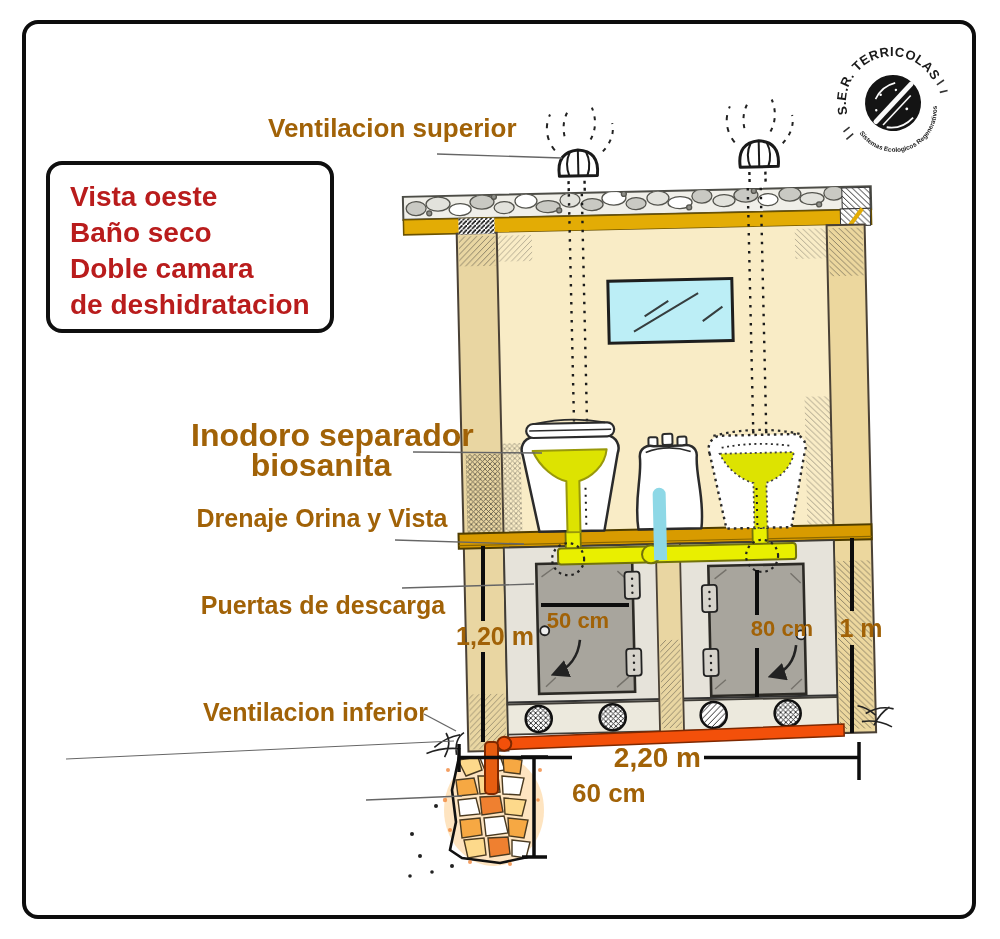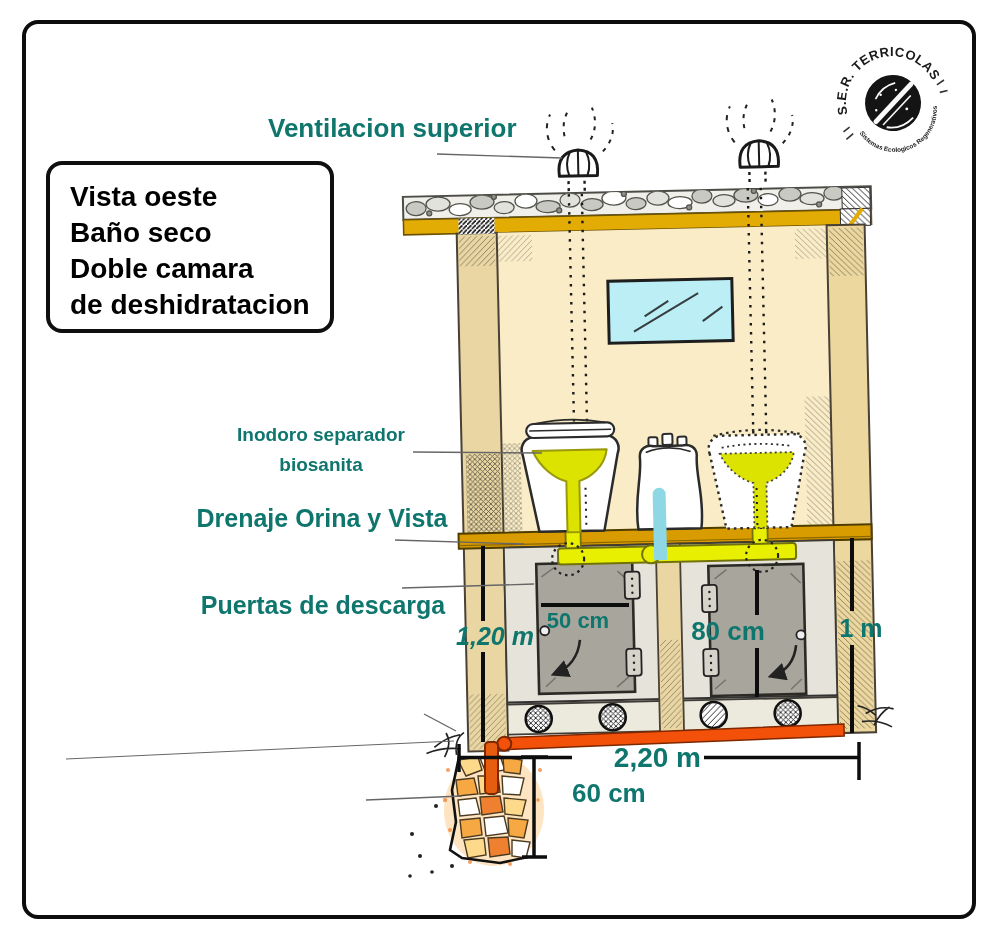--- a/index.html
+++ b/index.html
@@ -4,22 +4,22 @@
 <style>
   html,body{margin:0;padding:0;background:#ffffff;}
   .canvas{position:relative;width:1000px;height:939px;background:#ffffff;overflow:hidden;
           font-family:"Liberation Sans",sans-serif;}
   .frame{position:absolute;left:22px;top:20px;right:24px;bottom:20px;
          border:4px solid #0d0d0d;border-radius:16px;}
   svg.draw{position:absolute;left:0;top:0;}
   .titlebox{position:absolute;left:46px;top:161px;width:288px;height:172px;
             border:4px solid #0f0f0f;border-radius:16px;background:#fff;
             padding:14px 0 0 20px;box-sizing:border-box;}
-  .titlebox div{font-weight:700;font-size:28px;line-height:36px;color:#000000;}
-  .lbl{position:absolute;font-weight:700;color:#0f766e;white-space:nowrap;}
+  .titlebox div{font-weight:700;font-size:28px;line-height:36px;color:#b91c1c;}
+  .lbl{position:absolute;font-weight:700;color:#a16207;white-space:nowrap;}
   .c{text-align:center;}
 </style>
 </head>
 <body>
 
 <div class="canvas">
   <div class="frame"></div>
 
   <svg class="draw" width="1000" height="939" viewBox="0 0 1000 939">
     <defs>
@@ -318,35 +318,36 @@
 
   <div class="titlebox">
     <div>Vista oeste</div>
     <div>Baño seco</div>
     <div>Doble camara</div>
     <div>de deshidratacion</div>
   </div>
 
   <div class="lbl" style="left:268px;top:113px;font-size:26px;">Ventilacion superior</div>
 
-  <div class="lbl c" style="left:191px;top:420px;width:260px;font-size:19px;line-height:30px;">
+  <div class="lbl c" style="left:191px;top:420px;width:260px;font-size:32px;line-height:30px;">
     <div>Inodoro separador</div>
     <div>biosanita</div>
   </div>
 
   <div class="lbl c" style="left:172px;top:504px;width:300px;font-size:25px;">Drenaje Orina y Vista</div>
 
   <div class="lbl c" style="left:173px;top:591px;width:300px;font-size:25px;">Puertas de descarga</div>
 
+  <div class="lbl" style="left:203px;top:698px;font-size:25px;">Ventilacion inferior</div>
 
 
   <div class="lbl c" style="left:534px;top:608px;width:88px;font-size:22px;">50 cm</div>
 
-  <div class="lbl c" style="left:684px;top:616px;width:88px;font-size:26px;">80 cm</div>
-
-  <div class="lbl c" style="left:449px;top:622px;width:92px;font-size:25px;font-style:italic;">1,20 m</div>
+  <div class="lbl c" style="left:738px;top:616px;width:88px;font-size:22px;">80 cm</div>
+
+  <div class="lbl c" style="left:449px;top:622px;width:92px;font-size:25px;">1,20 m</div>
 
   <div class="lbl c" style="left:839px;top:614px;width:44px;font-size:25px;">1 m</div>
 
   <div class="lbl c" style="left:571px;top:742px;width:130px;font-size:28px;text-align:right;">2,20 m</div>
 
   <div class="lbl" style="left:572px;top:778px;font-size:26px;">60 cm</div>
 </div>
 
 </body></html>

